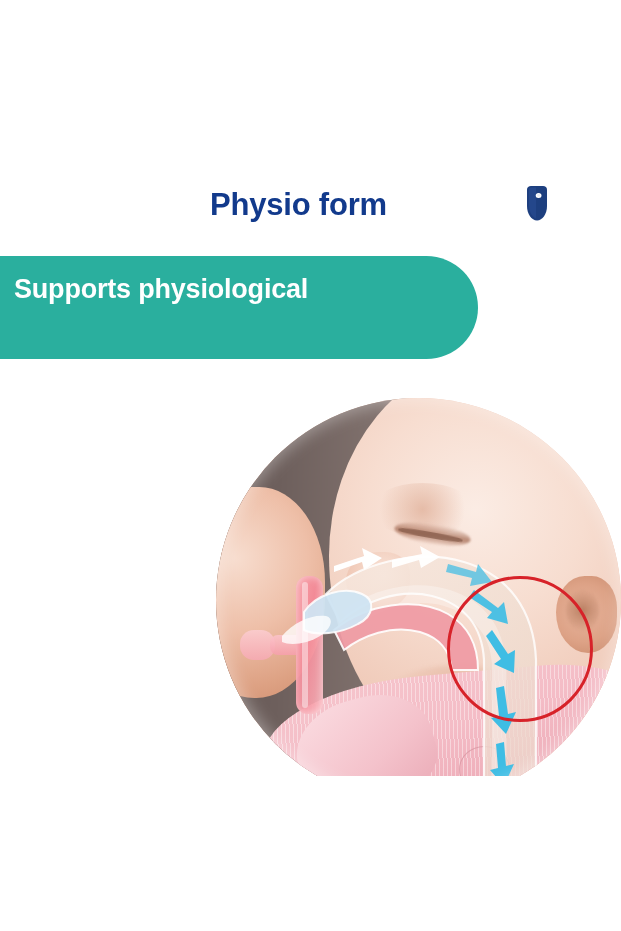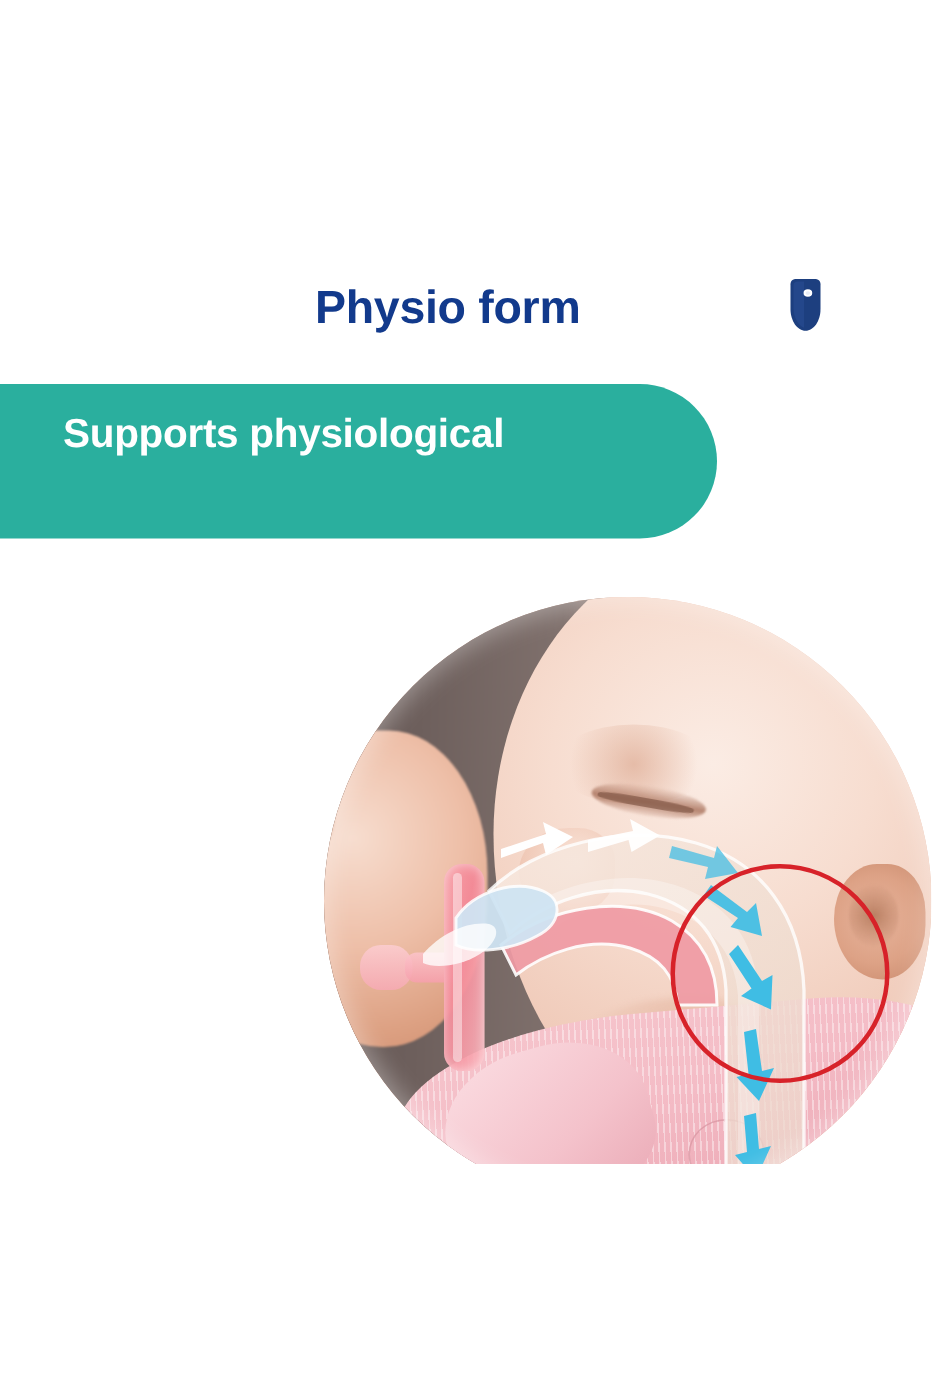--- a/index.html
+++ b/index.html
@@ -66,21 +66,21 @@
     position: absolute;
     left: 44px;
     top: 17px;
     width: 400px;
     color: #ffffff;
     font-size: 27px;
     font-weight: bold;
     line-height: 32px;
     letter-spacing: -0.2px;
   }
-  .banner-line { display: block; margin-left: 28px; }
+  .banner-line { display: block; }
 
   
   .photo-wrap {
     position: absolute;
     left: 216px;
     top: 398px;
     width: 405px;
     height: 378px;     
     overflow: hidden;
   }

